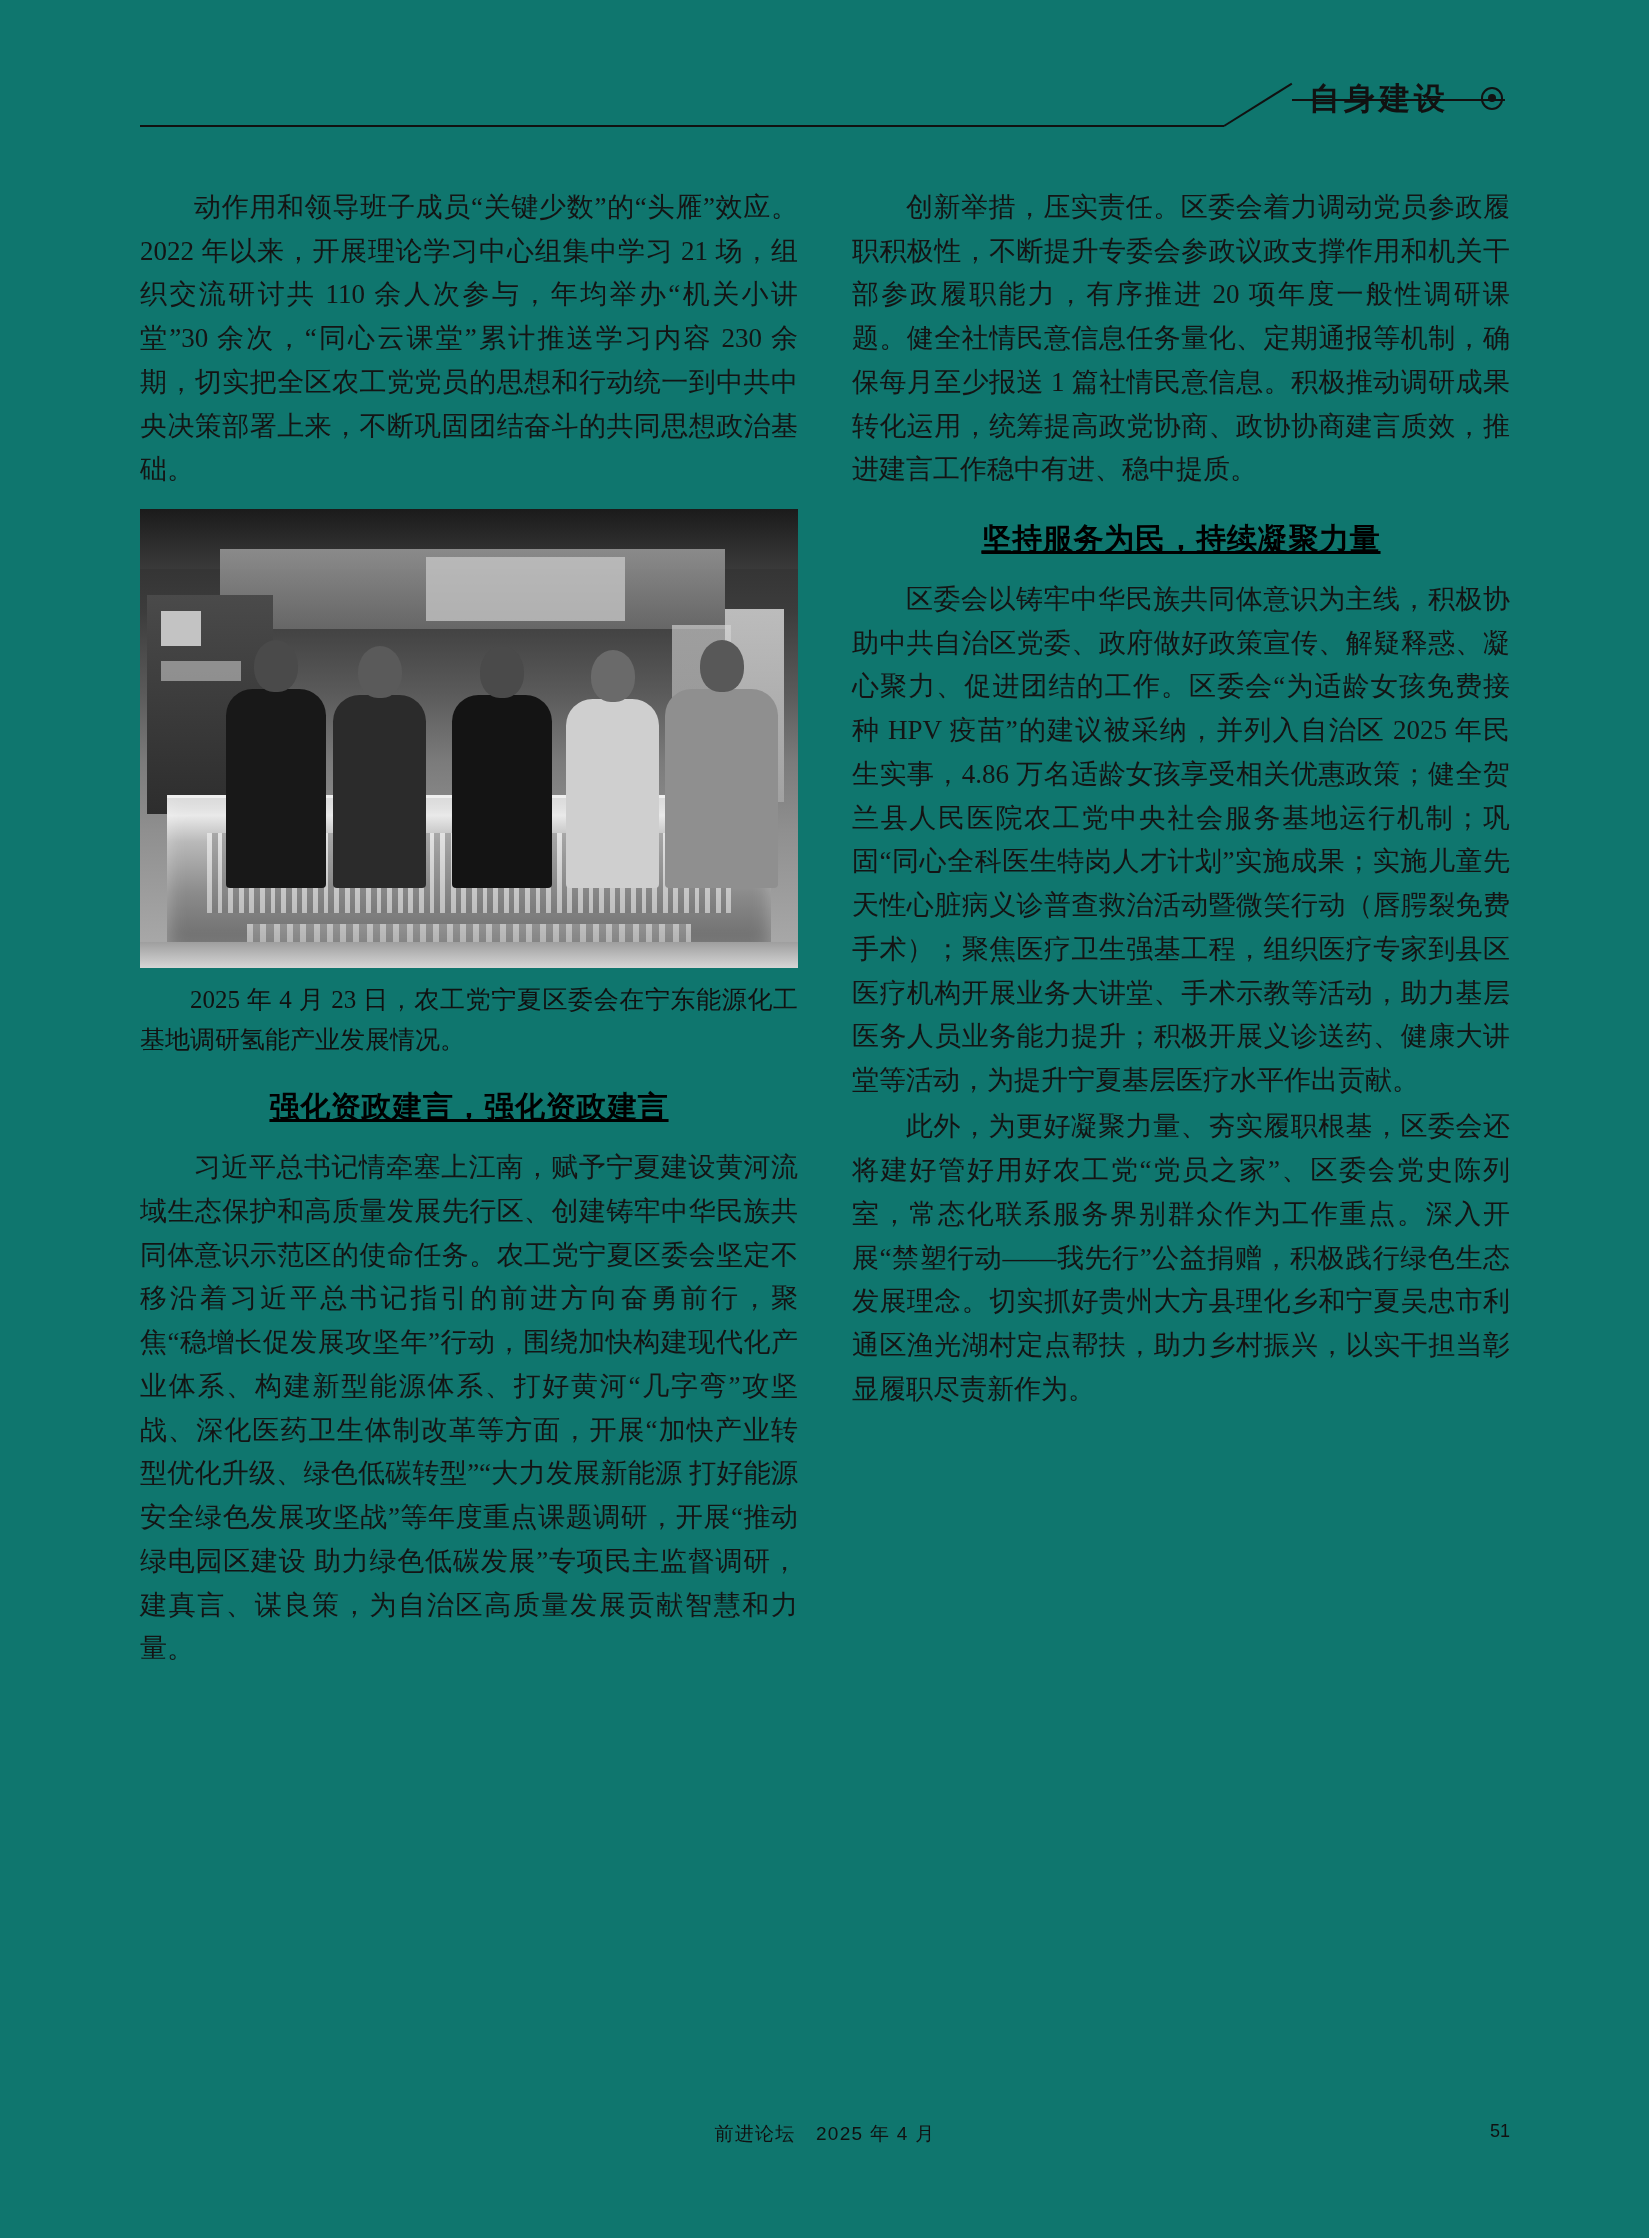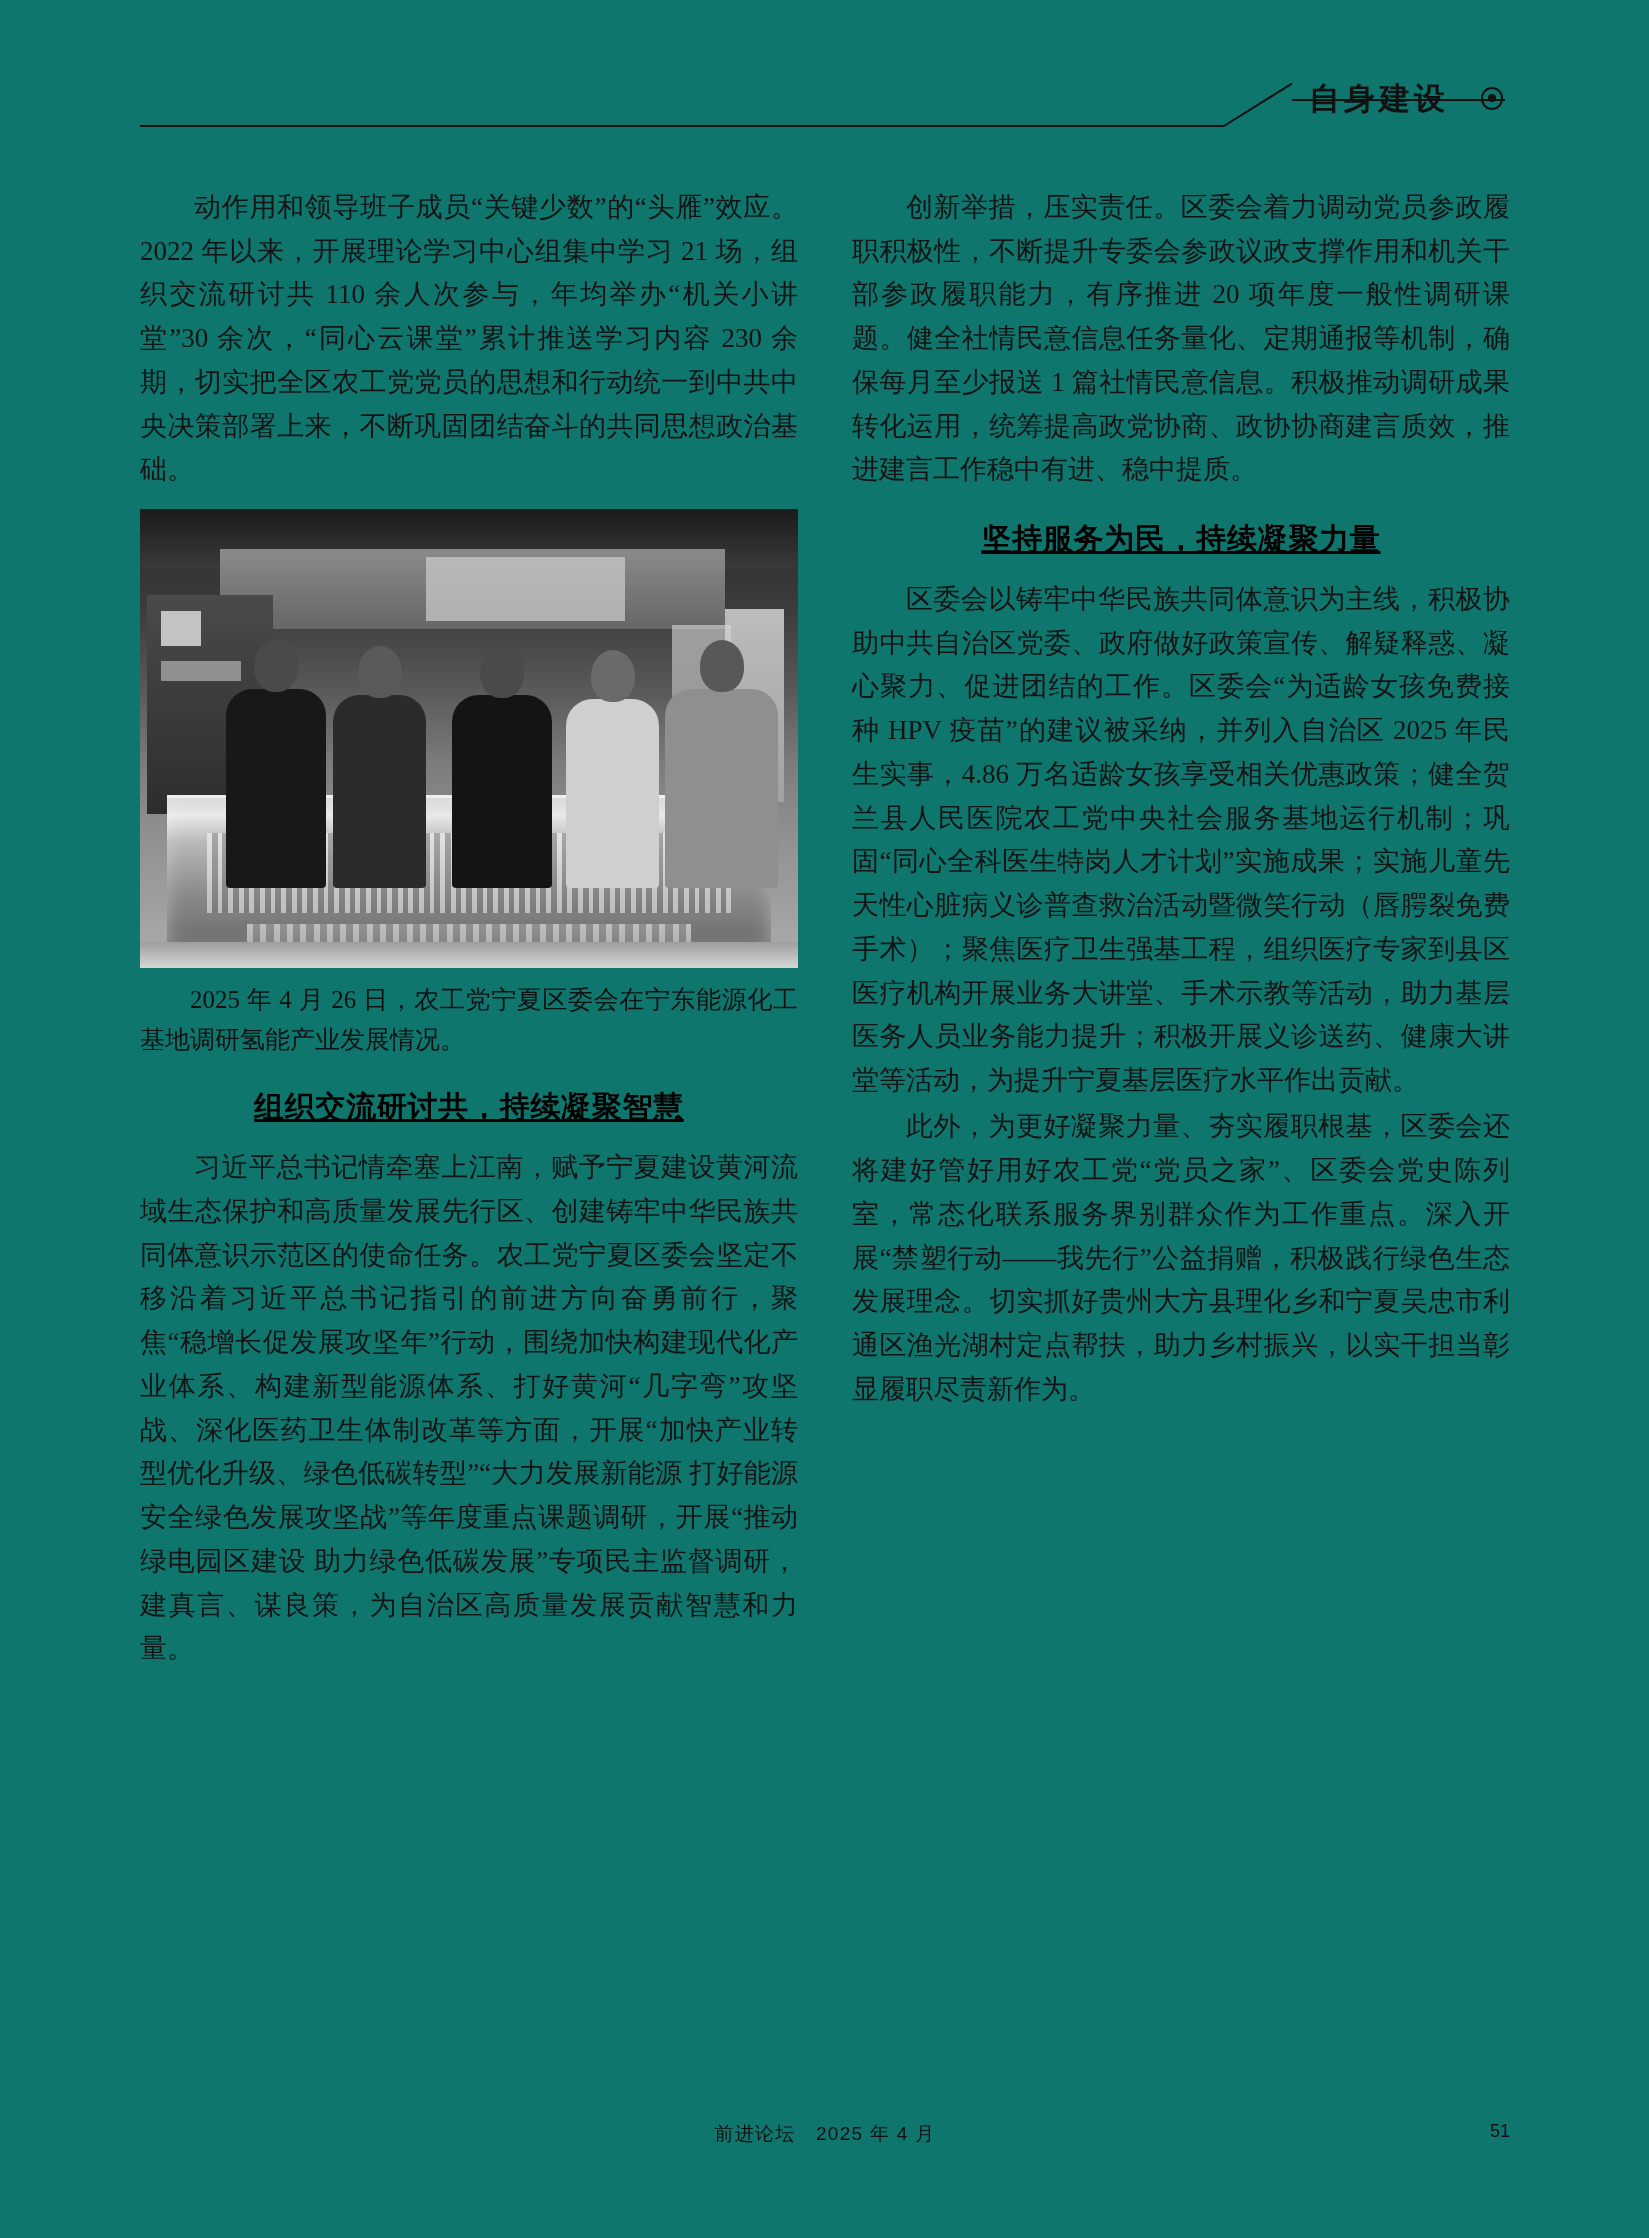--- a/index.html
+++ b/index.html
@@ -320,24 +320,24 @@
         <div class="person p3">
             <span class="head"></span>
           </div>
         <div class="person p4">
             <span class="head"></span>
           </div>
         <div class="person p5">
             <span class="head"></span>
           </div>
       </div>
-      <div class="caption">2025 年 4 月 26 日，农工党宁夏区委会在宁东能源化工基地调研氢能产业发展情况。</div>
+      <div class="caption">2025 年 4 月 23 日，农工党宁夏区委会在宁东能源化工基地调研氢能产业发展情况。</div>
     </div>
 
-    <h2 class="section-head">组织交流研讨共，持续凝聚智慧</h2>
+    <h2 class="section-head">强化资政建言，强化资政建言</h2>
 
     <p class="para">习近平总书记情牵塞上江南，赋予宁夏建设黄河流域生态保护和高质量发展先行区、创建铸牢中华民族共同体意识示范区的使命任务。农工党宁夏区委会坚定不移沿着习近平总书记指引的前进方向奋勇前行，聚焦“稳增长促发展攻坚年”行动，围绕加快构建现代化产业体系、构建新型能源体系、打好黄河“几字弯”攻坚战、深化医药卫生体制改革等方面，开展“加快产业转型优化升级、绿色低碳转型”“大力发展新能源 打好能源安全绿色发展攻坚战”等年度重点课题调研，开展“推动绿电园区建设 助力绿色低碳发展”专项民主监督调研，建真言、谋良策，为自治区高质量发展贡献智慧和力量。</p>
 
   </div>
 
   <div class="col col-right">
 
     <p class="para">创新举措，压实责任。区委会着力调动党员参政履职积极性，不断提升专委会参政议政支撑作用和机关干部参政履职能力，有序推进 20 项年度一般性调研课题。健全社情民意信息任务量化、定期通报等机制，确保每月至少报送 1 篇社情民意信息。积极推动调研成果转化运用，统筹提高政党协商、政协协商建言质效，推进建言工作稳中有进、稳中提质。</p>
 
     <h2 class="section-head">坚持服务为民，持续凝聚力量</h2>

